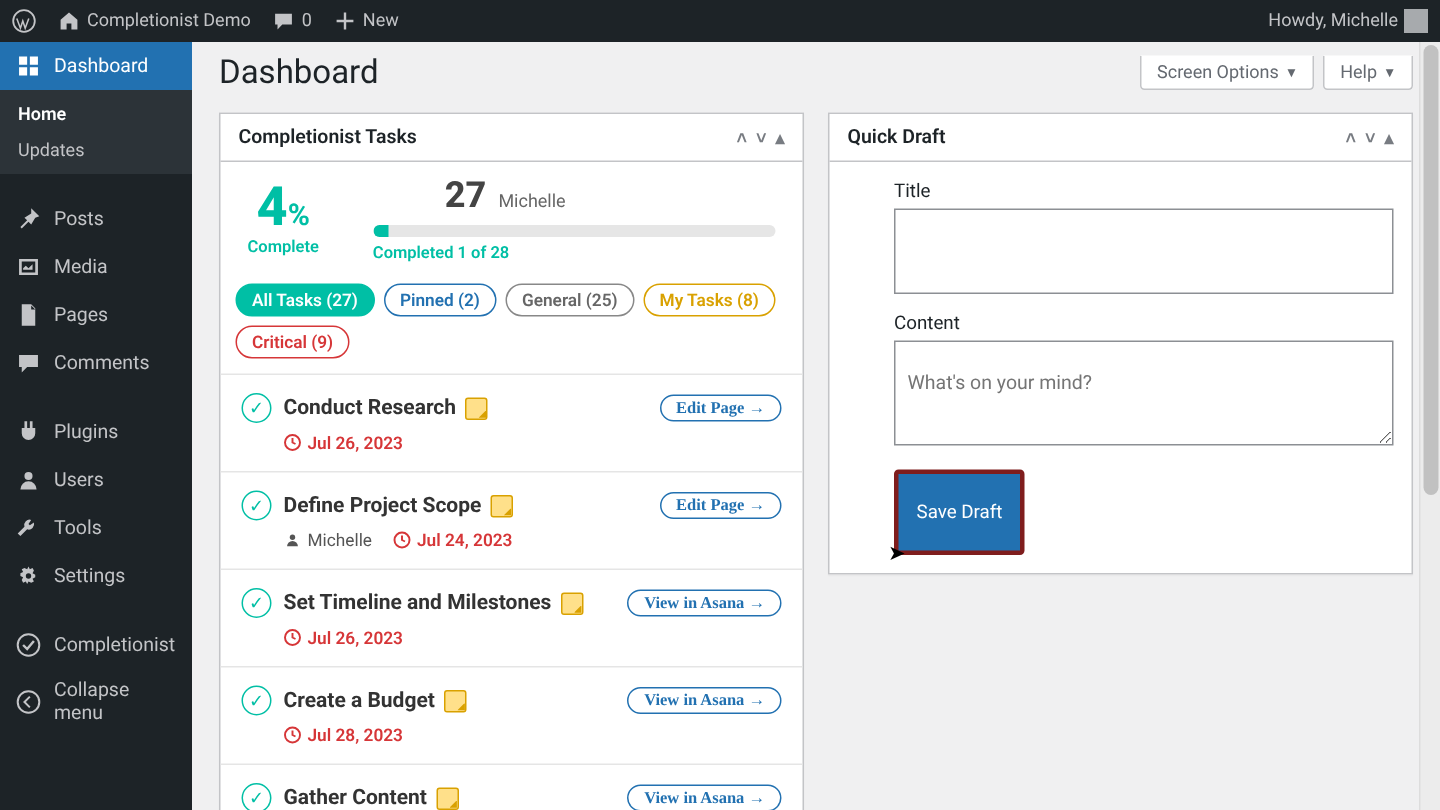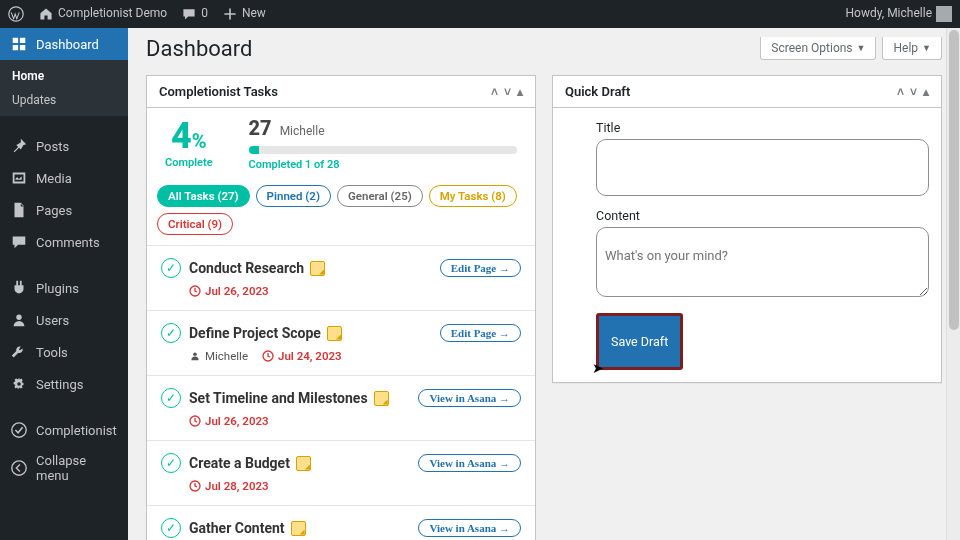--- a/index.html
+++ b/index.html
@@ -41,21 +41,21 @@
 .postbox .inside { padding:12px;margin-left:31px; }
 
 
 .stats { display:flex; gap:36px; align-items:center; padding:8px 18px 10px; }
 .stat-complete { text-align:center; }
 .stat-complete .big { font-size:36px; font-weight:800; color:#00bfa5; line-height:1; }
 .stat-complete .big .pct { font-size:20px; font-weight:700; }
 .stat-complete .lbl { font-size:11px; color:#00bfa5; font-weight:600; margin-top:2px; }
 .stat-remain { flex:1; }
 .stat-remain .top { display:flex; align-items:baseline; gap:8px; }
-.stat-remain .num { font-size:20px; font-weight:800; color:#444; }
+.stat-remain .num { font-size:24px; font-weight:800; color:#444;margin-left:48px; }
 .stat-remain .lbl { font-size:12px; color:#666; }
 .progress { height:8px; background:#e6e6e6; border-radius:4px; margin-top:6px; overflow:hidden; }
 .progress .fill { height:100%; background:#00bfa5; width:4%; }
 .stat-remain .sub { font-size:11px; color:#00bfa5; margin-top:4px; font-weight:600; }
 
 .filters { display:flex; gap:6px; padding:4px 10px 10px; flex-wrap:wrap; }
 .chip { border-radius:12px; padding:3px 10px; font-size:11.5px; font-weight:600; cursor:pointer; border:1.4px solid; background:#fff; }
 .chip.all { background:#00bfa5; border-color:#00bfa5; color:#fff; }
 .chip.pinned { border-color:#2271b1; color:#2271b1; }
 .chip.general { border-color:#888; color:#666; }
@@ -69,21 +69,21 @@
 .task .check { width:20px; height:20px; border:1.8px solid #00bfa5; border-radius:50%; display:flex; align-items:center; justify-content:center; color:#00bfa5; font-size:12px; cursor:pointer; flex:0 0 20px; }
 .task .note { width:15px; height:15px; background:#ffe08a; border:1px solid #d9a100; border-radius:2px; position:relative; }
 .task .note::after { content:""; position:absolute; bottom:0; right:0; width:5px; height:5px; background:#d9a100; clip-path:polygon(0 100%,100% 0,100% 100%); }
 .task .meta { display:flex; align-items:center; gap:14px; font-size:11.5px; padding-left:28px; }
 .task .meta .assignee { color:#555; display:flex; align-items:center; gap:4px; }
 .task .meta .due { color:#d63638; display:flex; align-items:center; gap:4px; font-weight:600; }
 .task .meta svg { width:12px; height:12px; fill:currentColor; }
 
 
 .qd label { font-size:12.5px; color:#1d2327; display:block; margin-bottom:4px; }
-.qd input[type=text], .qd textarea { width:100%; border:1px solid #8c8f94; padding:20px 8px; font-size:13px; border-radius:10px; font-family:inherit; }
+.qd input[type=text], .qd textarea { width:100%; border:1px solid #8c8f94; padding:20px 8px; font-size:13px; border-radius:0; font-family:inherit; }
 .qd textarea { height:70px; resize:vertical; }
 .qd .field { margin-bottom:12px; }
 .btn-primary { background:#2271b1; color:#fff; border:3px solid #7f1d1d; padding:18px 12px; font-size:12.5px; border-radius:3px; cursor:pointer; font-weight:400; }
 
 
 .scroll-edge { position:absolute; top:28px; right:0; width:14px; height:512px; background:#ececec; border-left:1px solid #ddd; }
 .scroll-edge .thumb { background:#c1c1c1; width:10px; margin:2px auto 0; height:300px; border-radius:5px; }
 
 .cursor { position:absolute; top:360px; left:592px; font-size:14px; color:#000; pointer-events:none; }
 </style>

